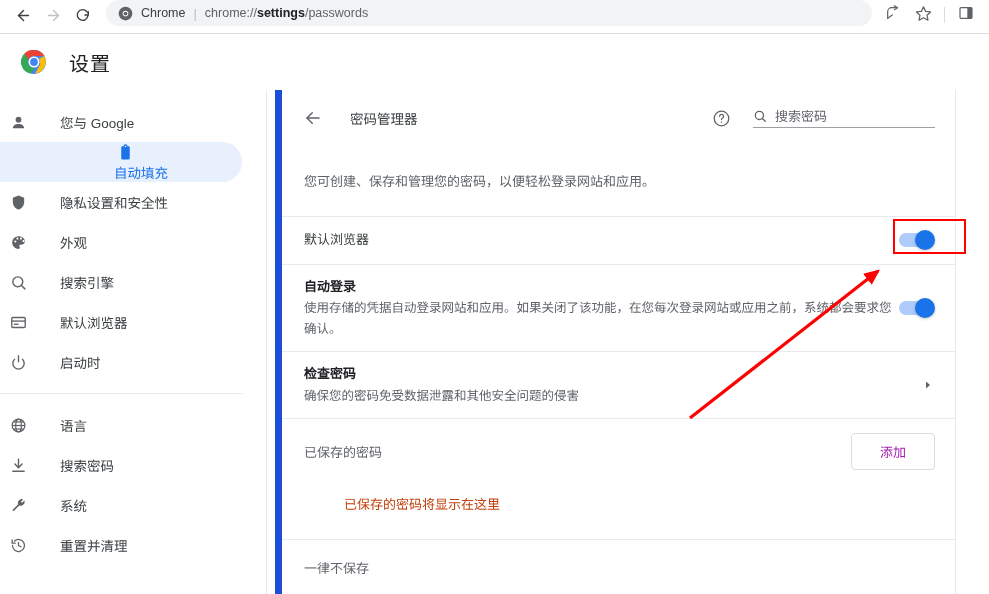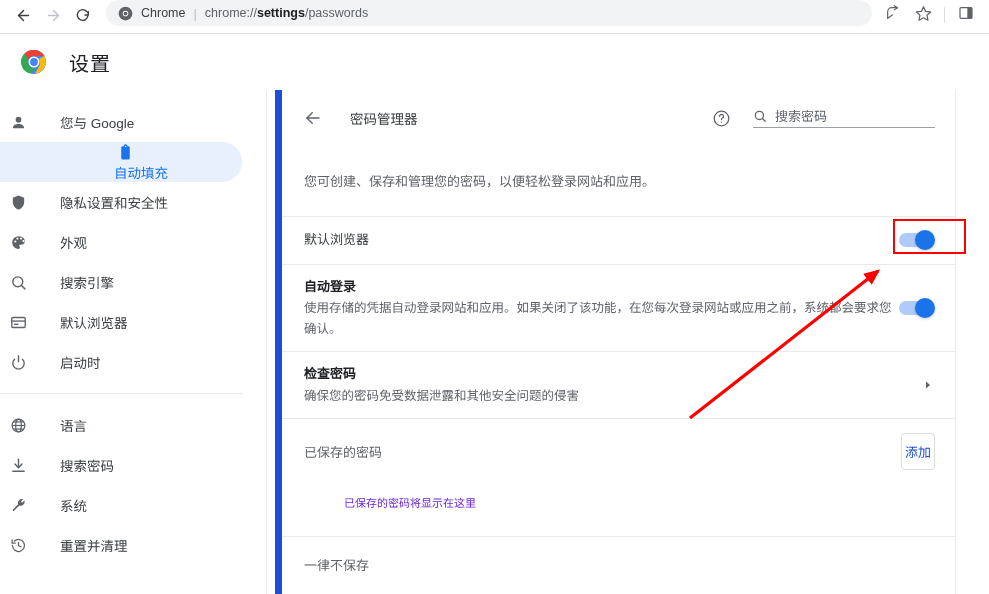--- a/index.html
+++ b/index.html
@@ -203,29 +203,29 @@
     border-top: 1px solid #e8eaed;
     padding: 14px 20px 14px 22px;
     display: flex; align-items: center; justify-content: space-between;
     min-height: 60px;
   }
   .section-head .sh-label { font-size: 13px; color: #5f6368; }
   .add-btn {
     border: 1px solid #dadce0;
     border-radius: 4px;
     background: #ffffff;
-    color: #1d4ed8;
+    color: #a21caf;
     font-size: 13px;
     font-family: inherit;
-    padding: 8px 3px;
+    padding: 8px 28px;
     cursor: pointer;
   }
   .empty-note {
     padding: 10px 22px 26px 62px;
-    font-size: 11px; color: #6d28d9;
+    font-size: 13px; color: #c2410c;
   }
   .never-head {
     border-top: 1px solid #e8eaed;
     padding: 18px 22px;
     font-size: 13px; color: #5f6368;
   }
 
   
   .annot-box {
     position: absolute;

